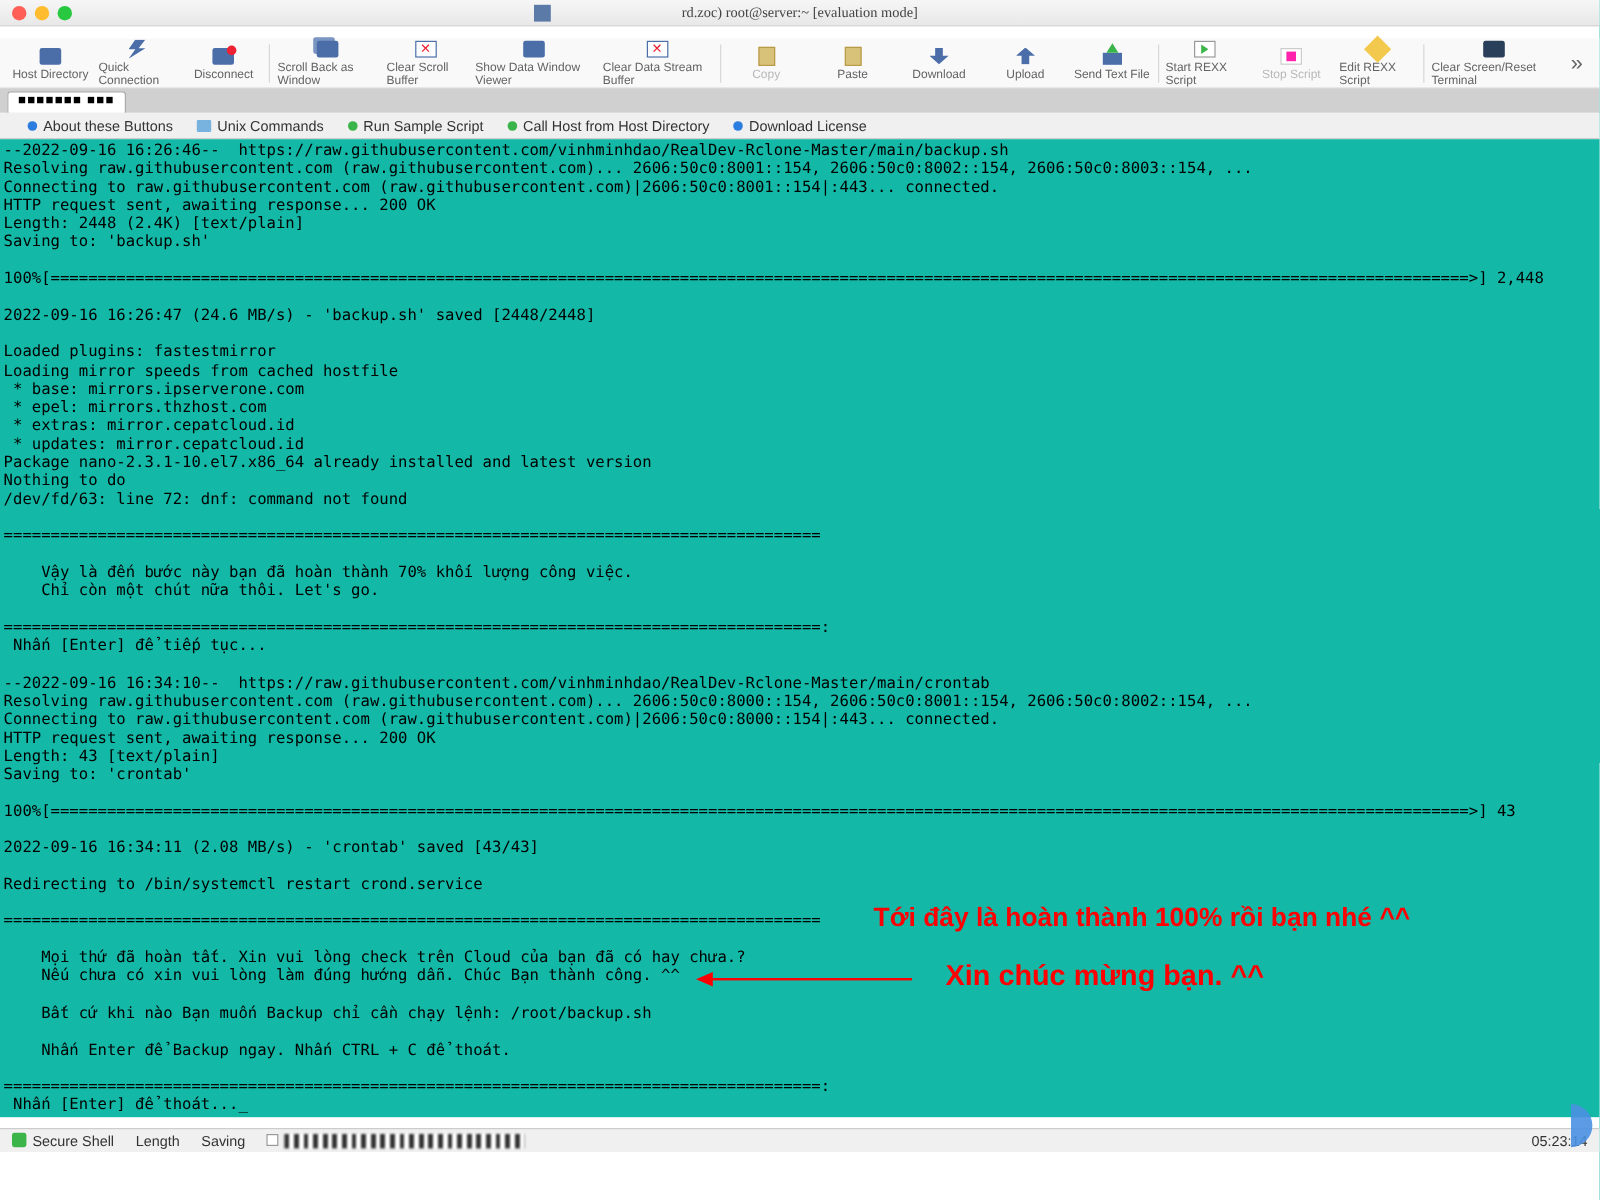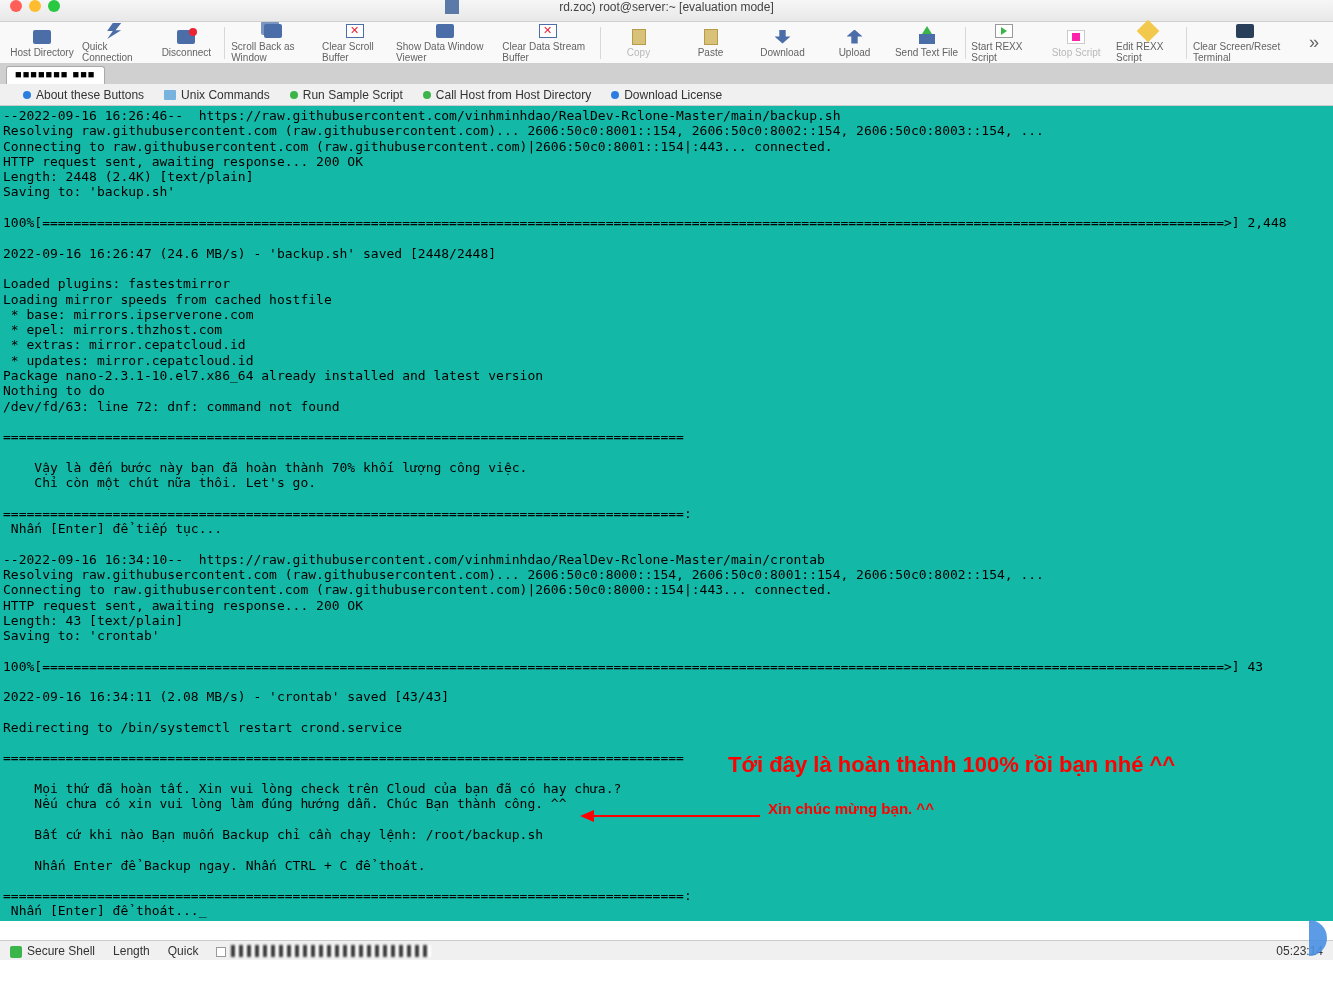--- a/index.html
+++ b/index.html
@@ -1,29 +1,29 @@
 <!DOCTYPE html>
 <html><head>
 <meta charset="utf-8">
 <style>
   * { margin: 0; padding: 0; box-sizing: border-box; }
   body { font-family: -apple-system, "Helvetica Neue", Arial, sans-serif; background: #fff; width: 1333px; height: 1000px; overflow: hidden; position: relative; }
 
   
-  .title-bar { height: 22px; background: linear-gradient(#f6f6f6,#e8e8e8); border-bottom: 1px solid #d0d0d0; display: flex; padding: 0 8px; font-size: 12px; color: #444; position: relative; }
+  .title-bar { height: 22px; background: linear-gradient(#f6f6f6,#e8e8e8); border-bottom: 1px solid #d0d0d0; display: flex; align-items: center; padding: 0 8px; font-size: 12px; color: #444; position: relative; font-family: Liberation Serif, serif; }
   .traffic-lights { display: flex; gap: 7px; position: absolute; left: 10px; }
   .tl { width: 12px; height: 12px; border-radius: 50%; }
   .tl.red { background: #ff5f57; }
   .tl.yellow { background: #febc2e; }
   .tl.green { background: #28c840; }
   .title-bar .title-text { margin: 0 auto; }
   .title-bar .doc-icon { width: 14px; height: 14px; background: #5b7aa8; position: absolute; left: 445px; }
 
   
-  .toolbar { height: 42px; background: #f9f9f9; border-bottom: 1px solid #cfcfcf; display: flex; align-items: center; padding: 5px 6px; gap: 0; }
+  .toolbar { height: 42px; background: #f9f9f9; border-bottom: 1px solid #cfcfcf; display: flex; align-items: center; padding: 5px 6px; gap: 0; margin-top: 10px; }
   .tb-item { display: flex; flex-direction: column; align-items: center; justify-content: center; min-width: 72px; height: 40px; font-size: 10px; color: #636363; gap: 1px; cursor: pointer; padding: 0 4px; }
   .tb-item.disabled { color: #b8b8b8; }
   .tb-icon { width: 22px; height: 18px; display: flex; align-items: center; justify-content: center; font-size: 16px; }
   .tb-sep { width: 1px; height: 32px; background: #d8d8d8; margin: 0 2px; }
   .tb-more { margin-left: auto; font-size: 18px; color: #666; padding: 0 8px; cursor: pointer; }
 
   
   .tab-strip { height: 20px; background: #d0d0d0; display: flex; align-items: flex-end; padding-left: 6px; }
   .tab { height: 18px; background: #fff; border: 1px solid #aaa; border-bottom: none; padding: 1px 8px; font-size: 11px; font-weight: bold; border-radius: 3px 3px 0 0; letter-spacing: 1px; }
 
@@ -34,28 +34,28 @@
   .dot.blue { background: #2b7de0; }
   .dot.green { background: #3bb54a; }
   .folder-icon { width: 12px; height: 10px; background: #78b3e0; border-radius: 1px; display: inline-block; }
 
   
   .terminal { background: #14b8a6; padding: 2px 3px; font-family: "Menlo", "Consolas", monospace; font-size: 13px; line-height: 15.3px; color: #000; white-space: pre; position: relative; }
 
   
   .annotation { position: absolute; font-family: -apple-system, Arial, sans-serif; font-weight: 700; color: #ff0000; }
   .ann1 { left: 728px; top: 752px; font-size: 22px; }
-  .ann2 { left: 768px; top: 800px; font-size: 15px; }
+  .ann2 { left: 788px; top: 800px; font-size: 24px; }
   .arrow { position: absolute; left: 580px; top: 810px; width: 180px; height: 12px; }
   .arrow-line { position: absolute; top: 5px; left: 10px; right: 0; height: 2px; background: #ff0000; }
   .arrow-head { position: absolute; left: 0; top: 0; width: 0; height: 0; border-top: 6px solid transparent; border-bottom: 6px solid transparent; border-right: 14px solid #ff0000; }
 
   
   .status-bar { position: absolute; bottom: 40px; left: 0; right: 0; height: 20px; background: #f0f0f0; border-top: 1px solid #ccc; display: flex; align-items: center; padding: 0 10px; font-size: 12px; color: #333; gap: 18px; }
-  .sb-item { display: flex; align-items: flex-end; gap: 5px; }
+  .sb-item { display: flex; align-items: flex-start; gap: 5px; }
   .sb-icon { width: 12px; height: 12px; background: #3bb54a; border-radius: 2px; }
   .sb-check { width: 10px; height: 10px; border: 1px solid #999; background: #fff; }
   .sb-time { margin-left: auto; }
   .blur-box { width: 200px; height: 12px; background: repeating-linear-gradient(90deg,#333 0 4px,#fff 4px 8px); filter: blur(1px); }
 
   
   .corner { position: absolute; right: 6px; bottom: 44px; width: 36px; height: 36px; border-radius: 50% 50% 50% 0; background: conic-gradient(#4a90e2 0 180deg, transparent 180deg 360deg); opacity: .9; }
 
   
   .ic-folder { width: 18px; height: 14px; background: #4b6ea9; border-radius: 2px; }
@@ -287,21 +287,21 @@
 
 <div class="status-bar">
   <div class="sb-item">
       <span class="sb-icon"></span>
       <span>Secure Shell</span>
     </div>
   <div class="sb-item">
       <span>Length</span>
     </div>
   <div class="sb-item">
-      <span>Quick</span>
+      <span>Saving</span>
     </div>
   <div class="sb-item">
       <span class="sb-check"></span>
       <span class="blur-box"></span>
     </div>
   <div class="sb-item sb-time">05:23:14</div>
 </div>
 
 <div class="corner"></div>
 

